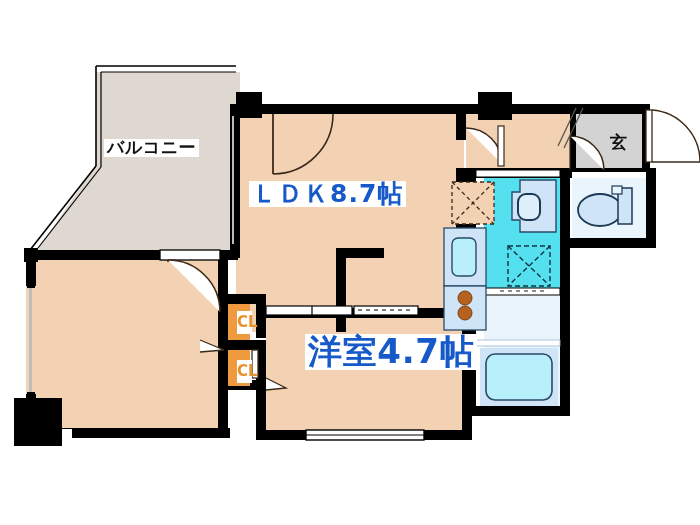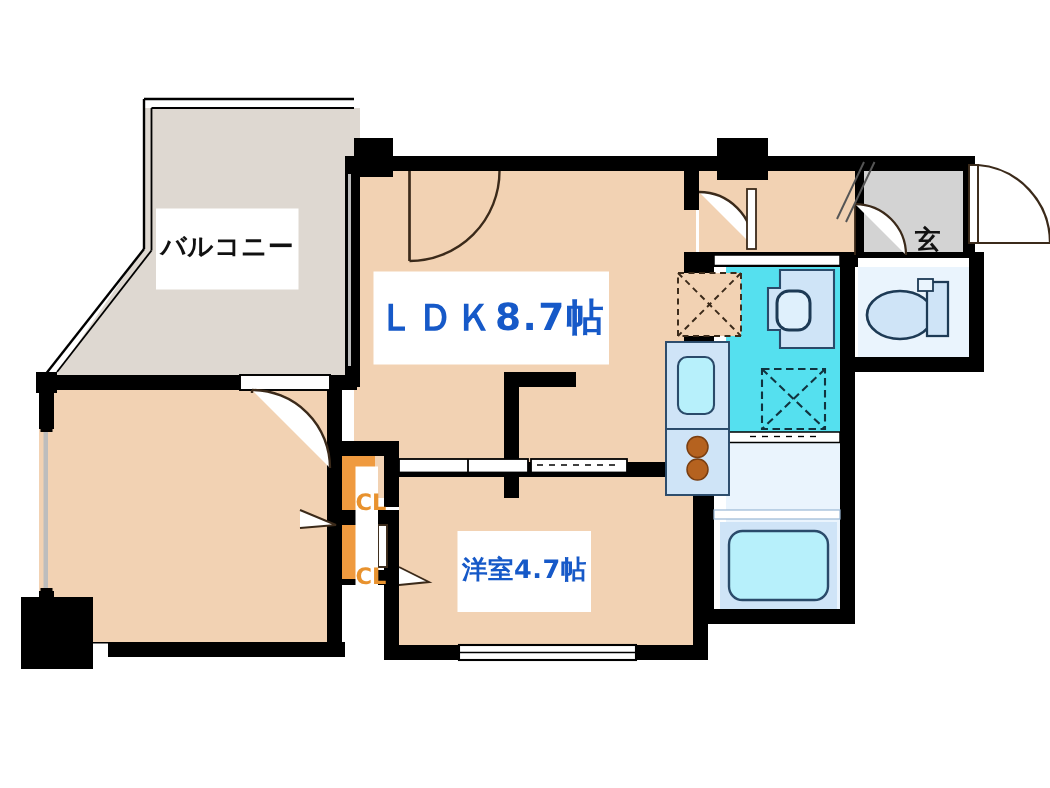--- a/index.html
+++ b/index.html
@@ -26,38 +26,38 @@
     height: 525px;
   }
   .room-label {
     position: absolute;
     background: #ffffff;
     color: #1659c8;
     font-weight: 700;
     letter-spacing: 0.02em;
     white-space: nowrap;
     line-height: 1.05;
-    padding: 18px 3px;
+    padding: 0 3px;
     font-family: "DejaVu Sans", "Liberation Sans", sans-serif;
   }
   .label-ldk {
     left: 249px;
     top: 181px;
     font-size: 25px;
     letter-spacing: 1px;
   }
   .label-y6 {
     left: 57px;
     top: 329px;
     font-size: 26px;
   }
   .label-y47 {
     left: 305px;
-    top: 354px;
-    font-size: 17px;
+    top: 334px;
+    font-size: 34px;
   }
   .label-balcony {
     left: 104px;
     top: 139px;
     font-size: 17px;
     color: #111111;
     font-weight: 700;
     letter-spacing: 0.5px;
   }
   .label-genkan {
@@ -70,21 +70,21 @@
   }
   .cl-label {
     position: absolute;
     background: #ffffff;
     color: #e8922e;
     font-weight: 700;
     font-size: 15px;
     line-height: 0.98;
     text-align: center;
     width: 15px;
-    padding: 17px 0;
+    padding: 4px 0;
     font-family: "DejaVu Sans", "Liberation Sans", sans-serif;
   }
   .cl-1 { left: 237px; top: 311px; }
   .cl-2 { left: 237px; top: 360px; }
 </style>
 </head>
 <body>
 
 <div id="plan-root">
 

